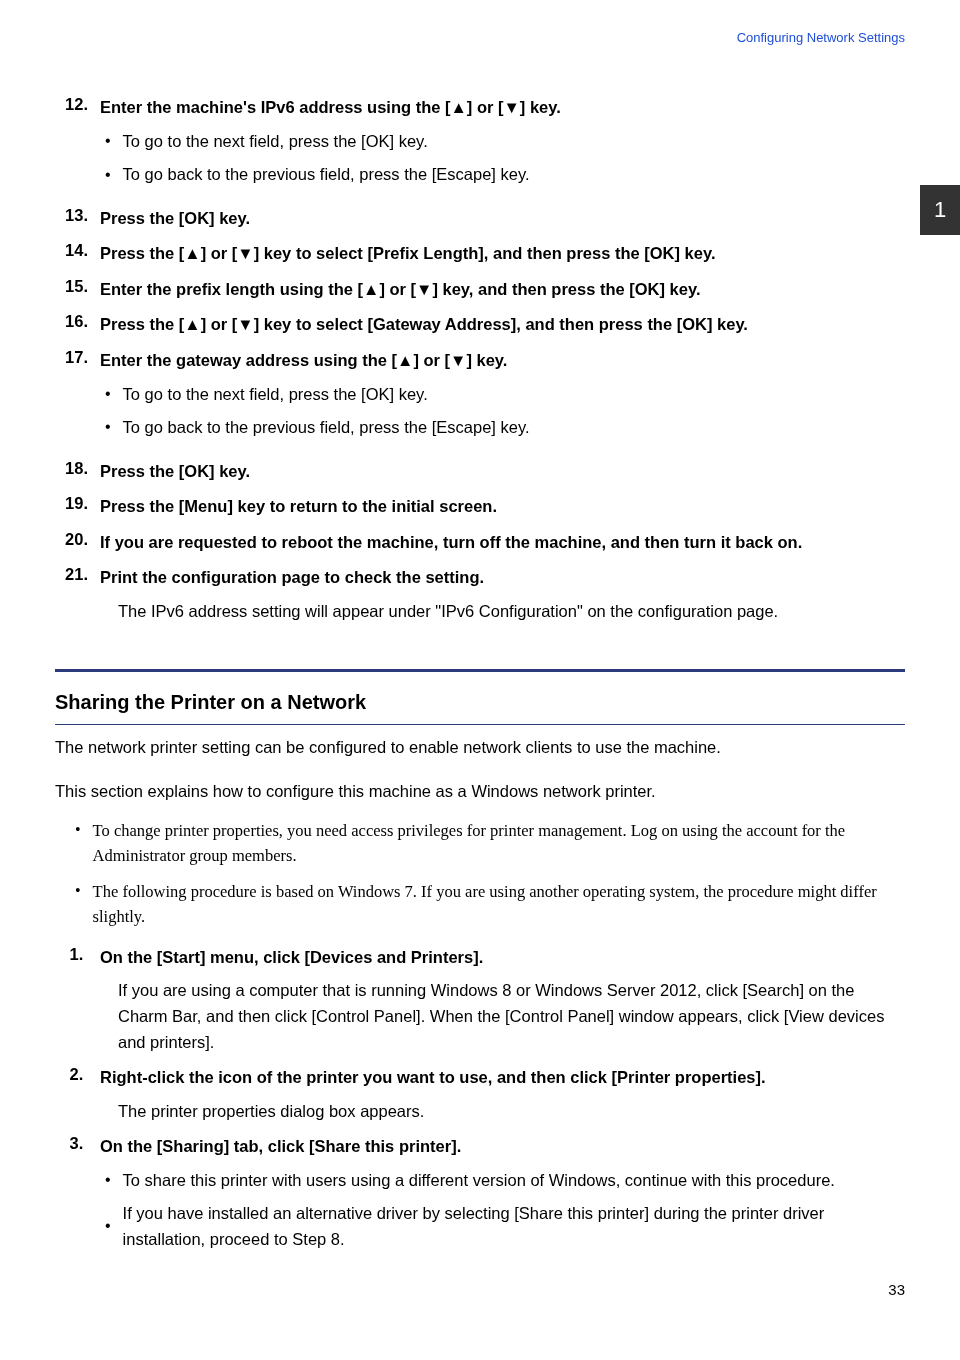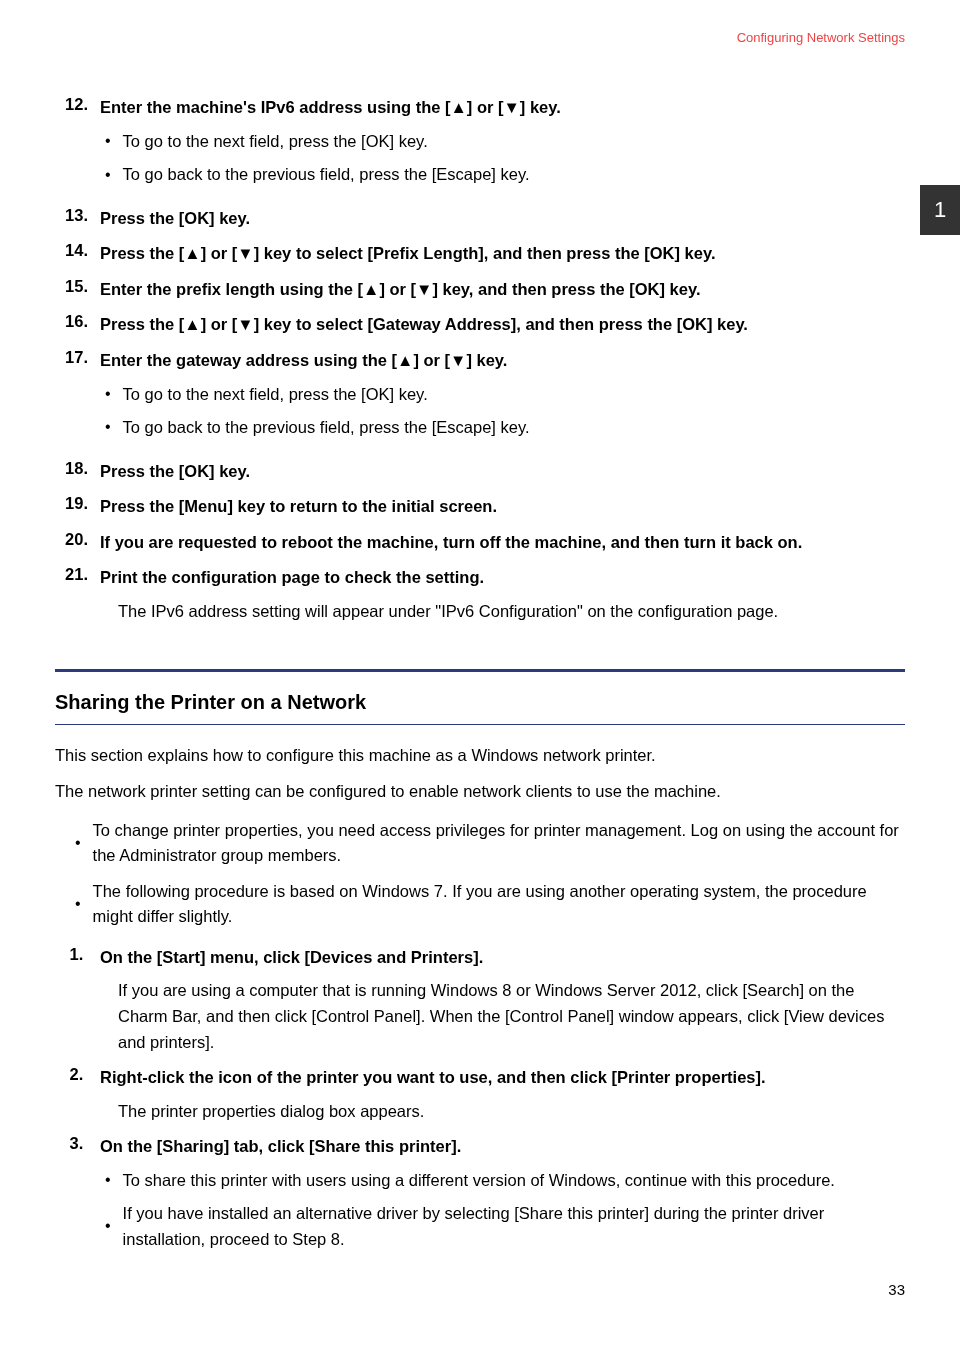--- a/index.html
+++ b/index.html
@@ -18,21 +18,21 @@
     }
     
     .page {
       padding: 30px 55px 50px 55px;
       position: relative;
     }
     
     .header-text {
       text-align: right;
       font-size: 13px;
-      color: #ef4444;
+      color: #1d4ed8;
       margin-bottom: 50px;
     }
     
     .side-tab {
       position: absolute;
       right: 0;
       top: 185px;
       width: 40px;
       height: 50px;
       background: #333;
@@ -119,23 +119,24 @@
     
     .plain-bullet {
       list-style: none;
       margin-top: 13px;
       margin-left: 20px;
     }
     
     .plain-bullet > li {
       margin-bottom: 10px;
       display: flex;
-      align-items: center;
-      font-size: 16.5px;
-      line-height: 1.55;
+      align-items: flex-start;
+      font-size: 16.5px;
+      line-height: 1.55;
+      font-family: Liberation Serif, serif;
     }
     
     .plain-bullet > li::before {
       content: "•";
       margin-right: 12px;
       font-size: 16px;
     }
     
     .page-num {
       position: absolute;
@@ -243,22 +244,22 @@
         <div class="bold-text">Print the configuration page to check the setting.</div>
         <div class="normal-text after-item">The IPv6 address setting will appear under "IPv6 Configuration" on the configuration page.</div>
       </div>
     </li>
   </ol>
 
   <div class="section-header">
     <h2>Sharing the Printer on a Network</h2>
   </div>
 
+  <p class="para" style="margin-top:10px">The network printer setting can be configured to enable network clients to use the machine.</p>
   <p class="para">This section explains how to configure this machine as a Windows network printer.</p>
-  <p class="para" style="margin-top:10px">The network printer setting can be configured to enable network clients to use the machine.</p>
 
   <ul class="plain-bullet">
     <li>
         <span>To change printer properties, you need access privileges for printer management. Log on using the account for the Administrator group members.</span>
       </li>
     <li>
         <span>The following procedure is based on Windows 7. If you are using another operating system, the procedure might differ slightly.</span>
       </li>
   </ul>
 

